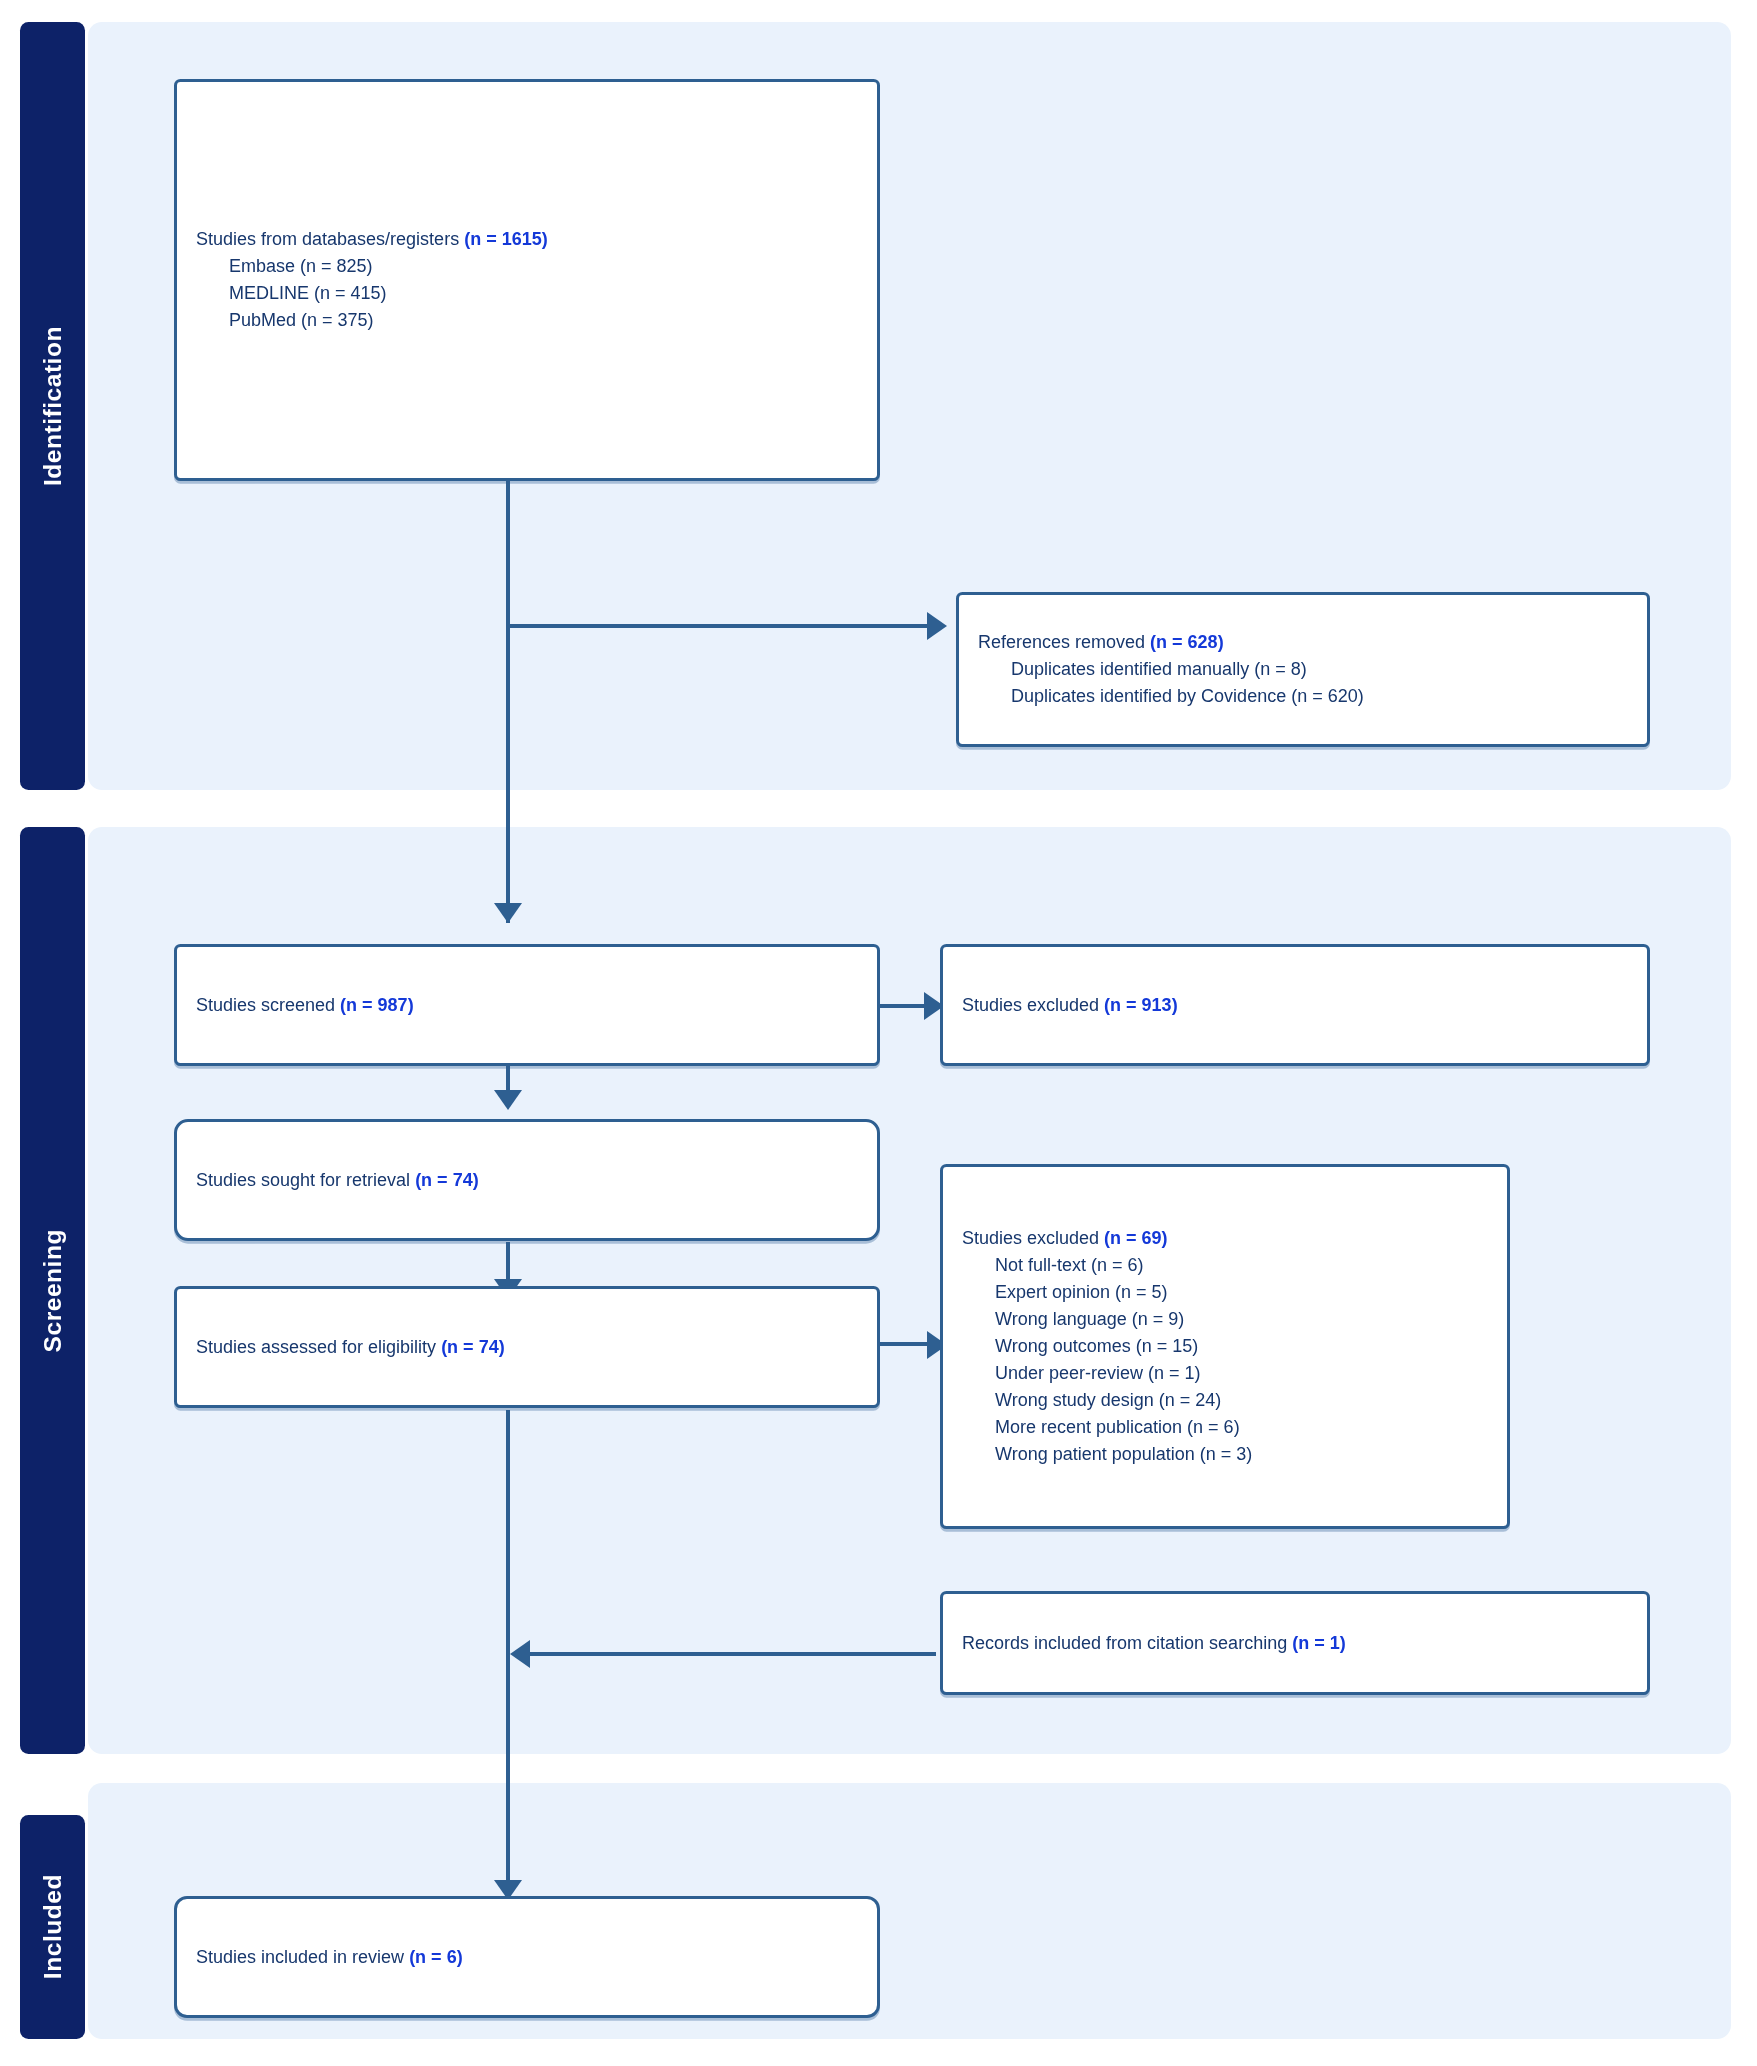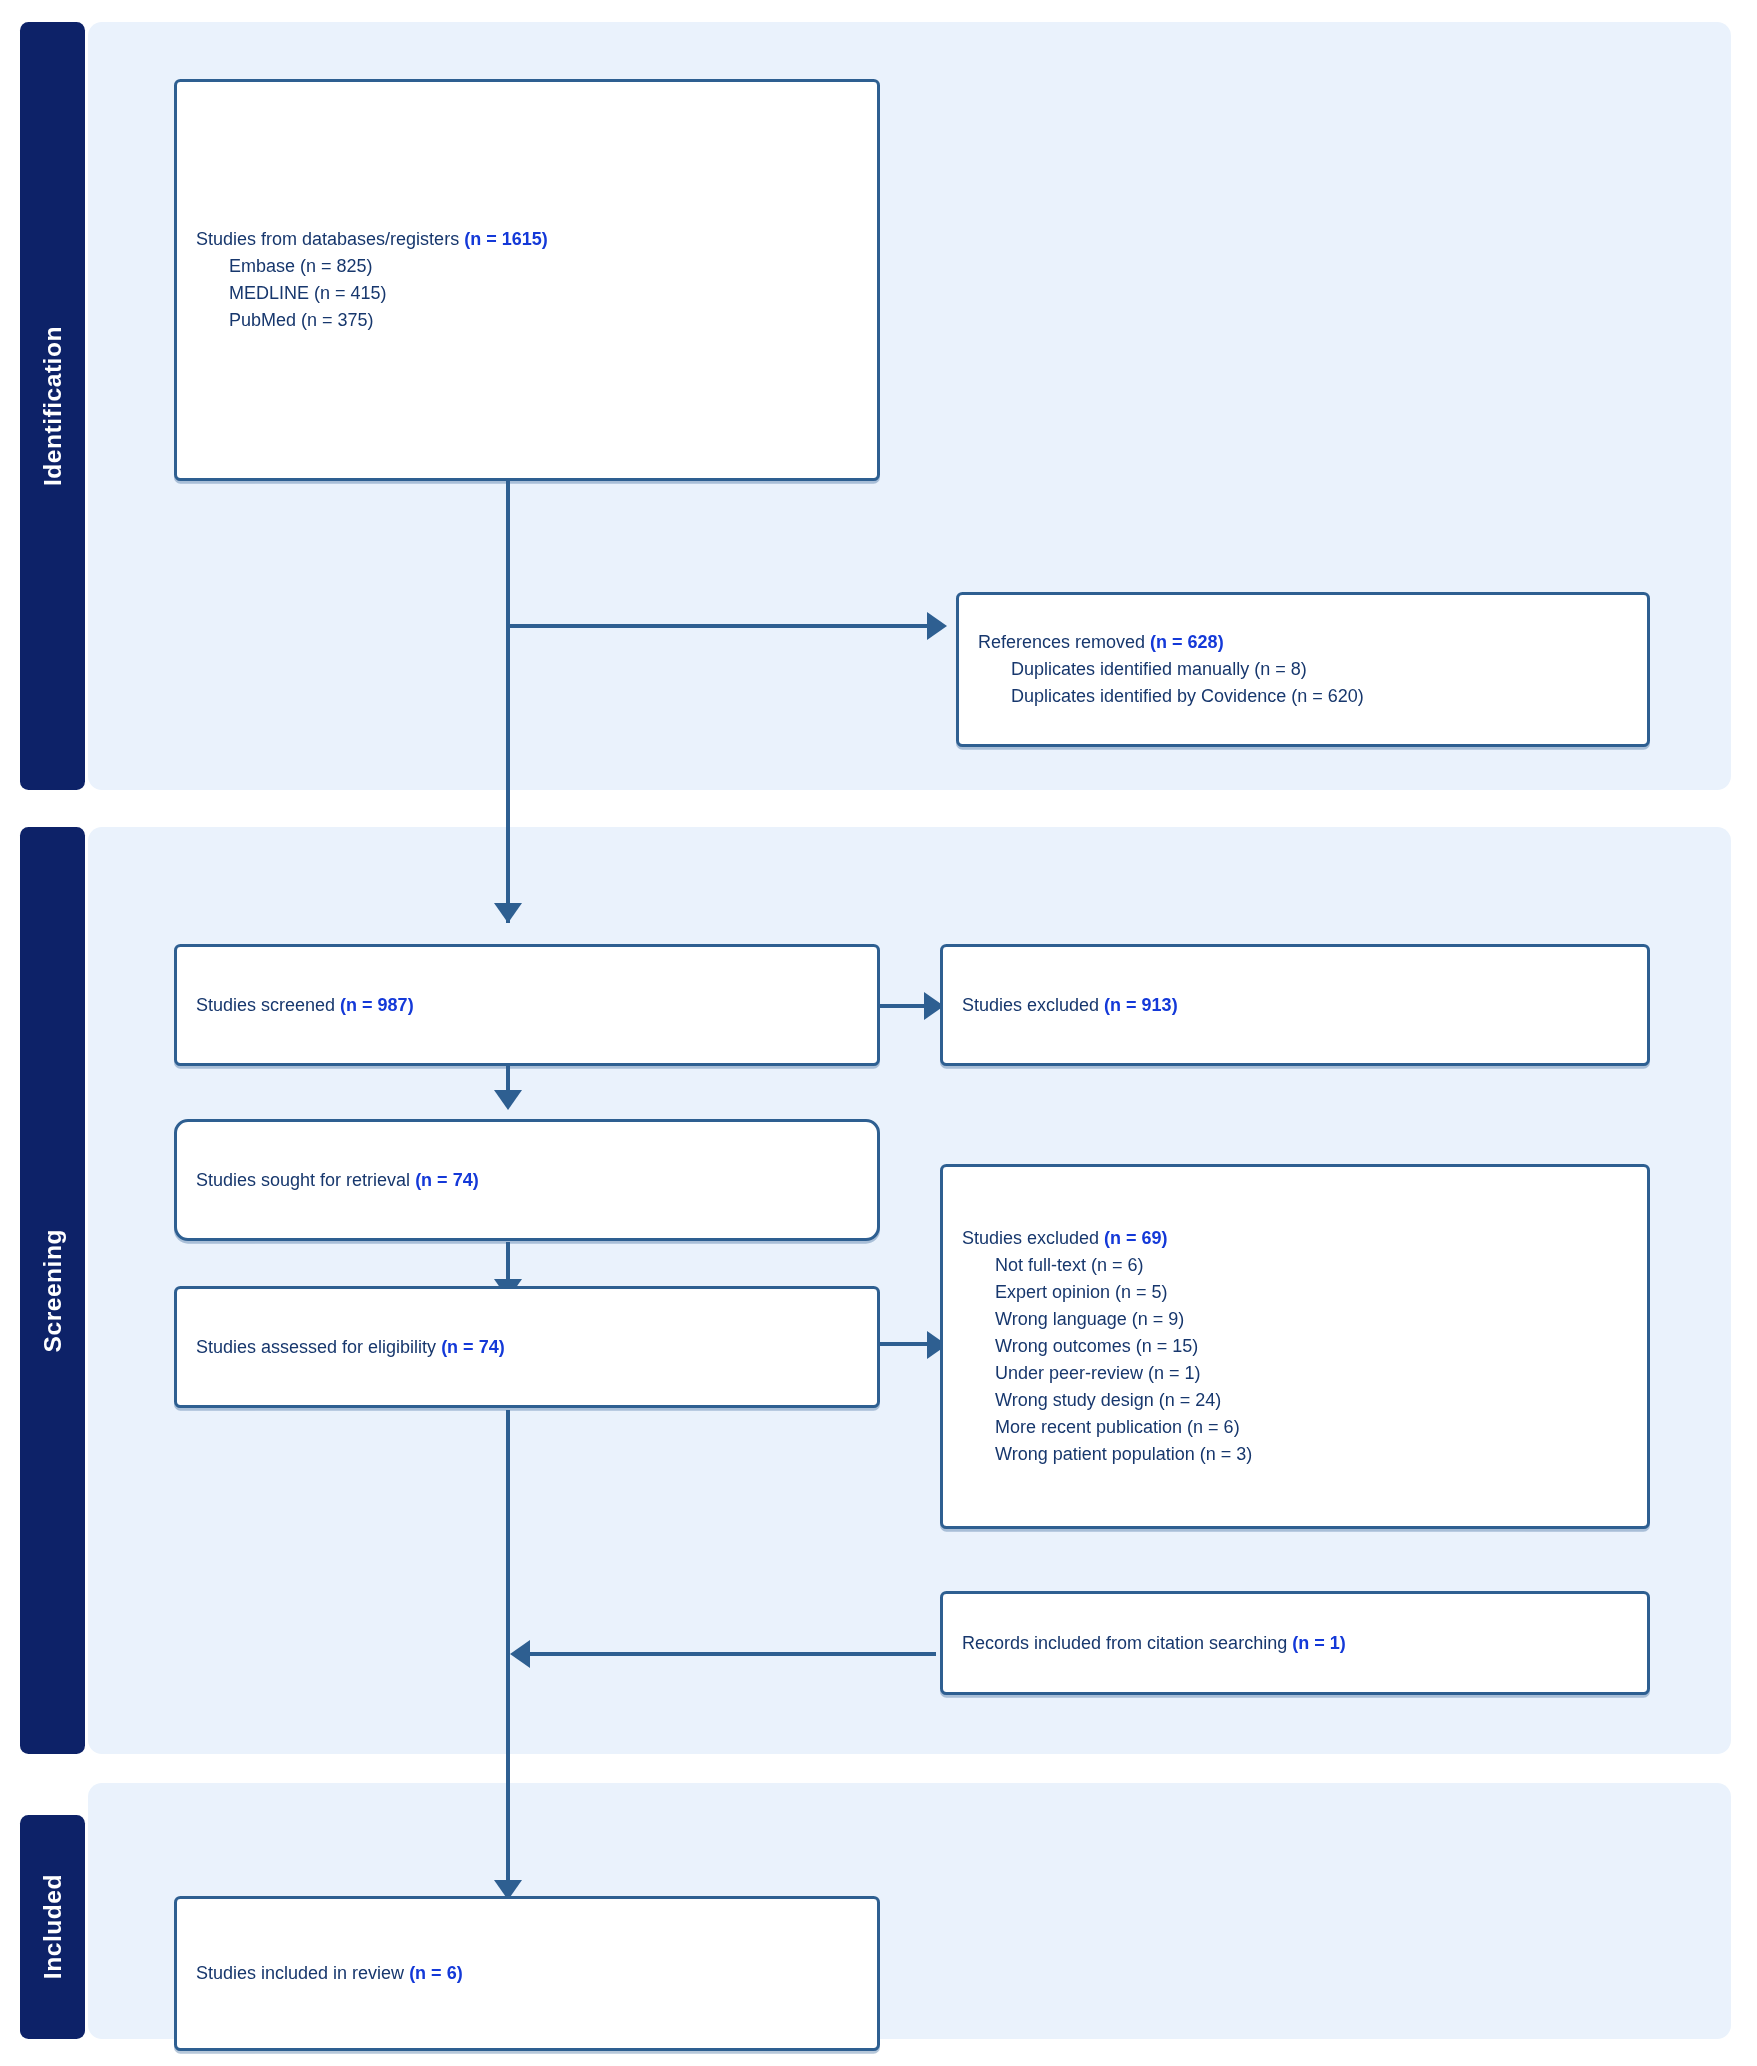--- a/index.html
+++ b/index.html
@@ -192,40 +192,40 @@
       <span>Studies sought for retrieval </span><span class="nval">(n = 74)</span>
     </div>
   </div>
 
   <div class="fbox" style="left:174px; top:1286px; width:706px; height:122px;">
     <div class="fbox-line head">
       <span>Studies assessed for eligibility </span><span class="nval">(n = 74)</span>
     </div>
   </div>
 
-  <div class="fbox" style="left:940px; top:1164px; width:710px; height:365px;">
+  <div class="fbox" style="left:940px; top:1164px; width:570px; height:365px;">
     <div class="fbox-line head">
       <span>Studies excluded </span><span class="nval">(n = 69)</span>
     </div>
     <div class="fbox-line sub">Not full-text (n = 6)</div>
     <div class="fbox-line sub">Expert opinion (n = 5)</div>
     <div class="fbox-line sub">Wrong language (n = 9)</div>
     <div class="fbox-line sub">Wrong outcomes (n = 15)</div>
     <div class="fbox-line sub">Under peer-review (n = 1)</div>
     <div class="fbox-line sub">Wrong study design (n = 24)</div>
     <div class="fbox-line sub">More recent publication (n = 6)</div>
     <div class="fbox-line sub">Wrong patient population (n = 3)</div>
   </div>
 
   <div class="fbox" style="left:940px; top:1591px; width:710px; height:104px;">
     <div class="fbox-line head">
       <span>Records included from citation searching </span><span class="nval">(n = 1)</span>
     </div>
   </div>
 
-  <div class="fbox" style="left:174px; top:1896px; width:706px; height:155px;">
+  <div class="fbox" style="left:174px; top:1896px; width:706px; height:122px;border-radius:13px;">
     <div class="fbox-line head">
       <span>Studies included in review </span><span class="nval">(n = 6)</span>
     </div>
   </div>
 
 </div>
 
 
 </body></html>

